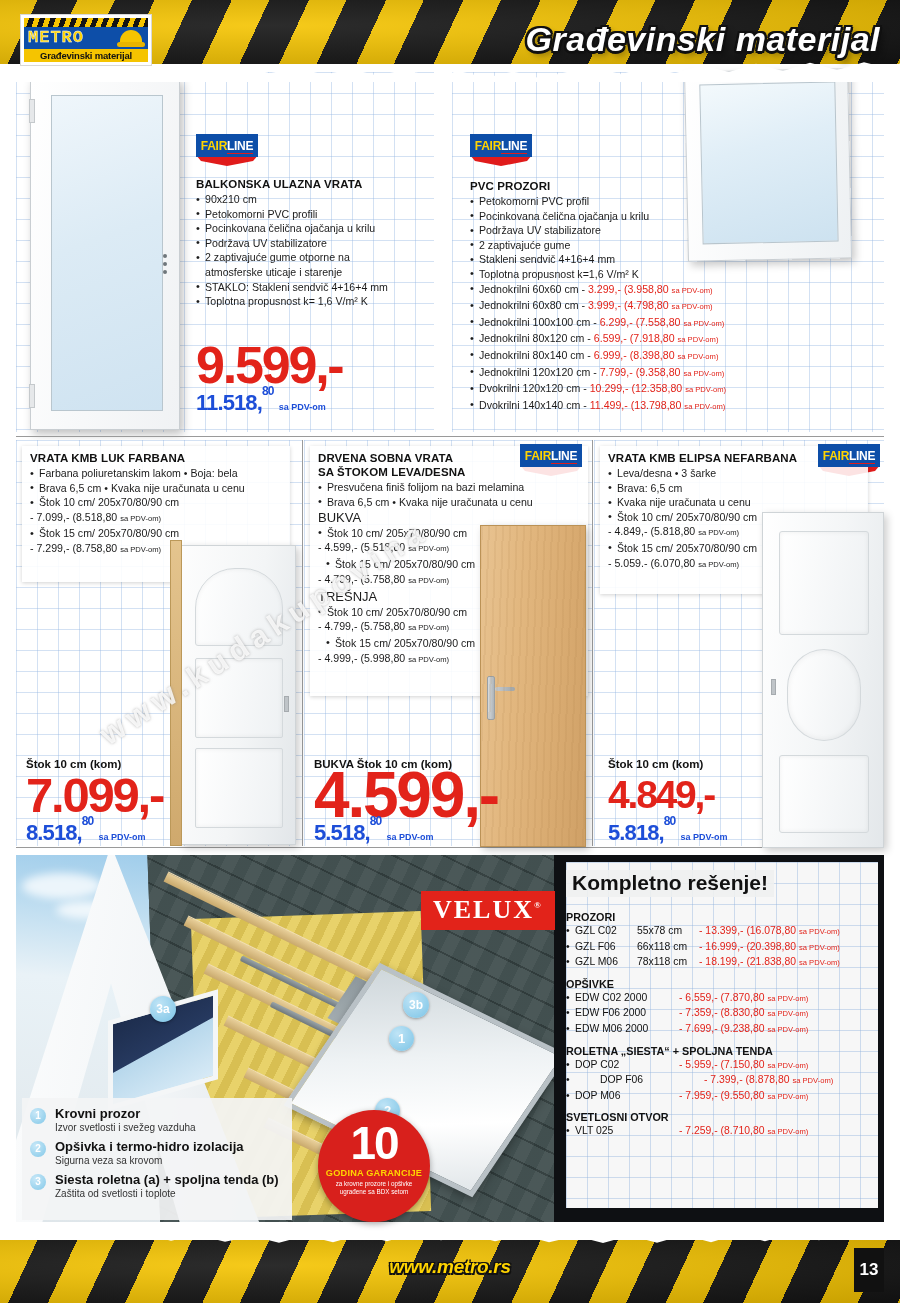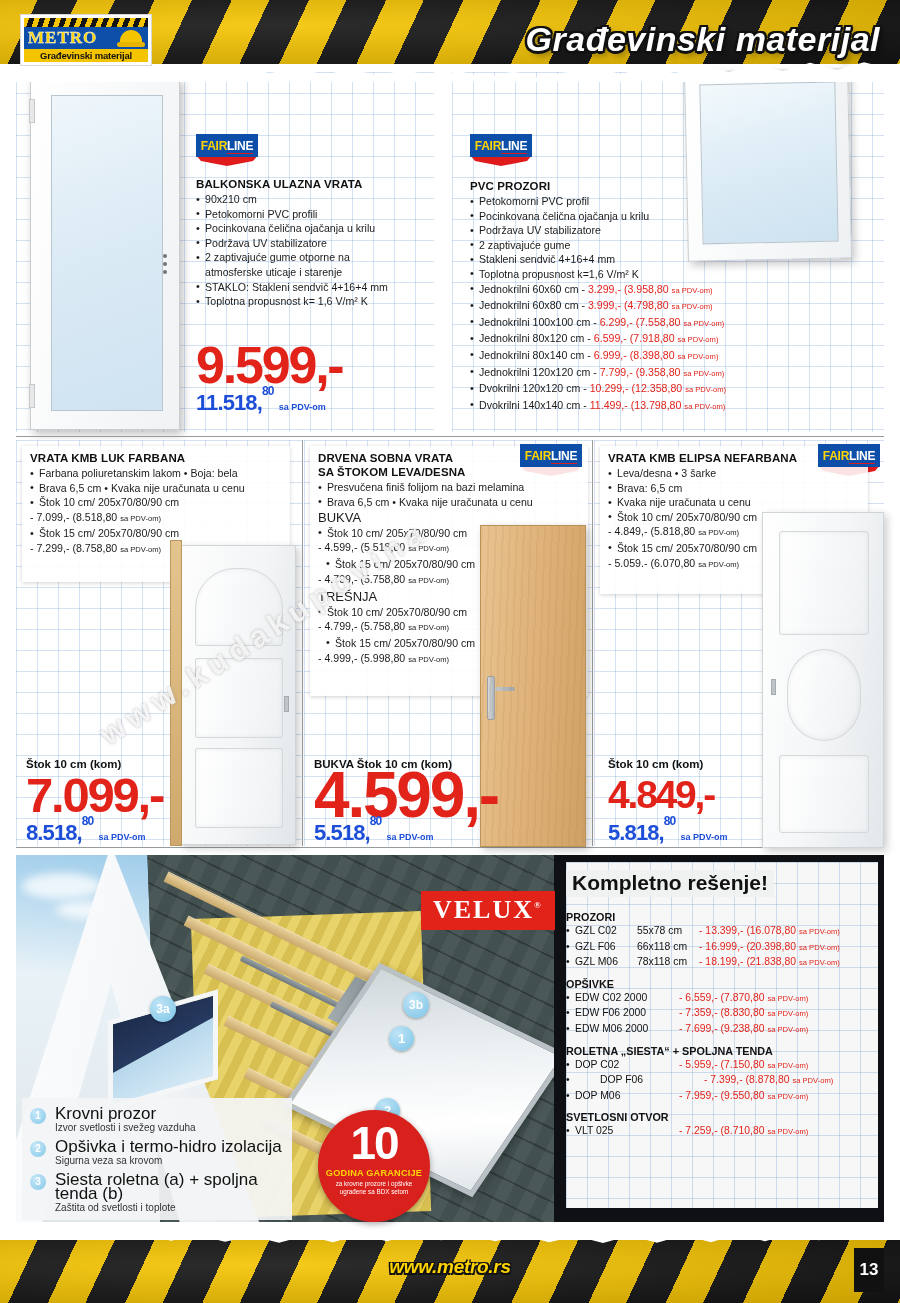--- a/index.html
+++ b/index.html
@@ -61,21 +61,21 @@
     position:absolute; left:20px; top:14px; width:132px; height:52px; z-index:9;
     background:#ffffff; border:1px solid #d8d8d8; padding:3px;
   }
   .logo-stripe{
     height:9px; width:100%;
     background:repeating-linear-gradient(110deg,#f5c400 0 5px,#141414 5px 10px);
   }
   .logo-mid{ position:relative; background:#0d4ea8; height:22px; width:100%; }
   .logo-metro{
     position:absolute; left:4px; top:1px; font-size:17px; font-weight:bold;
-    color:#ffd400; letter-spacing:1px; font-family:Liberation Serif, serif;
+    color:#ffd400; letter-spacing:1px; font-family:Liberation Mono, monospace;
     -webkit-text-stroke:.4px #fff;
   }
   .helmet{
     position:absolute; right:6px; top:3px; width:22px; height:15px;
     background:#f5c400; border-radius:11px 11px 3px 3px;
   }
   .helmet::after{
     content:""; position:absolute; left:-3px; bottom:-2px; width:28px; height:5px;
     background:#e8b400; border-radius:3px;
   }
@@ -328,21 +328,21 @@
   #velux-legend{
     position:absolute; left:22px; top:1098px; width:270px; height:122px; z-index:14;
     background:rgba(243,244,245,.93); padding:9px 10px 6px 8px;
   }
   .leg-row{ position:relative; padding-left:25px; margin-bottom:6px; }
   .leg-num{
     position:absolute; left:0; top:1px; width:16px; height:16px; border-radius:50%;
     background:radial-gradient(circle at 35% 30%,#c8e8f8,#83c8e8);
     color:#fff; font-size:10px; font-weight:bold; text-align:center; line-height:16px;
   }
-  .leg-t{ font-size:17px; font-weight:normal; color:#111; line-height:14px; }
+  .leg-t{ font-size:13px; font-weight:bold; color:#111; line-height:14px; }
   .leg-s{ font-size:10px; color:#333; line-height:13px; }
 
   
   #guarantee-badge{
     position:absolute; left:318px; top:1110px; width:112px; height:112px; z-index:15;
     border-radius:50%; background:#d8201c; color:#fff; text-align:center;
     box-shadow:0 2px 6px rgba(0,0,0,.35);
   }
   #guarantee-badge .g10{ font-size:46px; font-weight:bold; line-height:50px; padding-top:8px; letter-spacing:-2px;}
   #guarantee-badge .gt{ font-size:9.2px; font-weight:bold; letter-spacing:.2px; color:#ffd400;}

